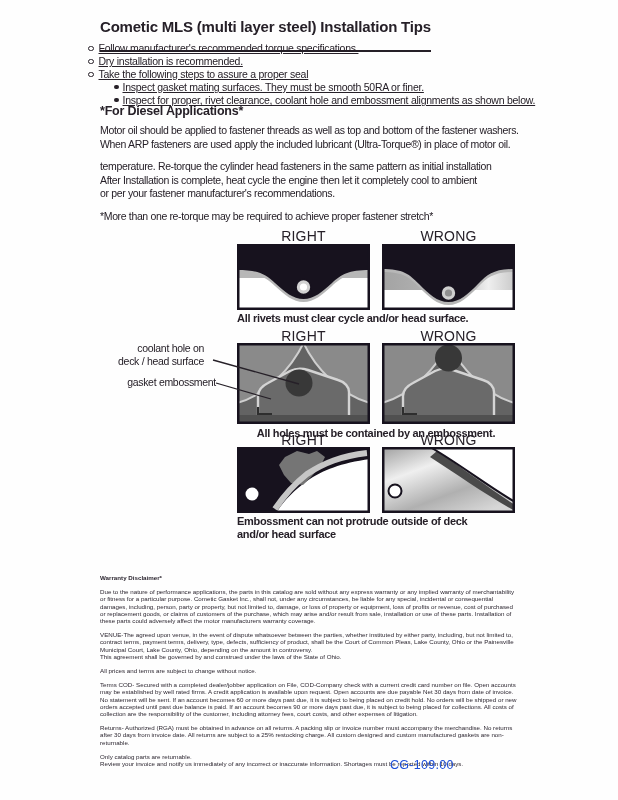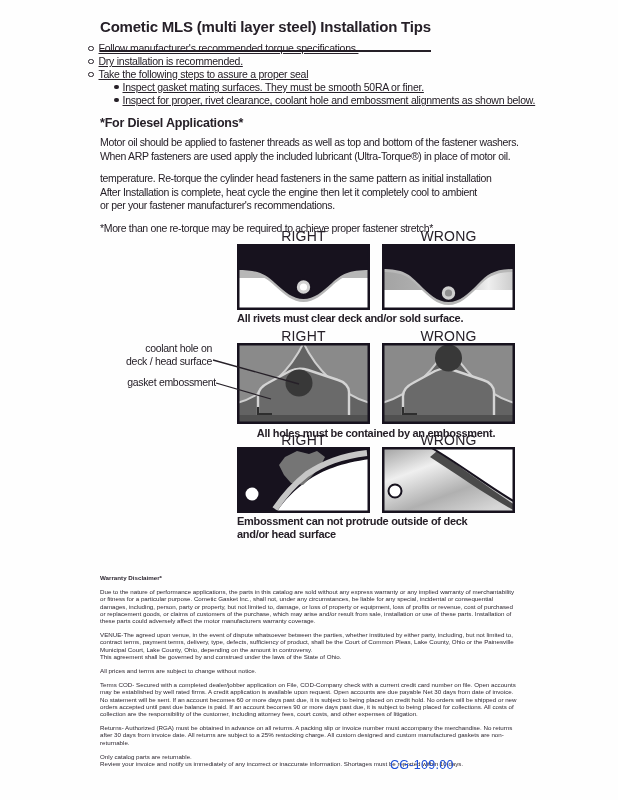--- a/index.html
+++ b/index.html
@@ -10,30 +10,30 @@
   .title{
     position:absolute;left:100px;top:18px;margin:0;
     font-size:15px;font-weight:bold;letter-spacing:-0.2px;
     border-bottom:2px solid #262028;padding-bottom:15px;
   }
   .tips{position:absolute;left:88px;top:42px;width:470px;font-size:10.5px;letter-spacing:-0.25px;}
   .trow{display:flex;align-items:flex-start;line-height:13px;text-decoration:underline;}
   .trow.sub{margin-left:26px;}
   .m-open{flex:none;width:3.5px;height:3.5px;border:1.2px solid #262028;border-radius:50%;margin:3.5px 5px 0 0;}
   .m-fill{flex:none;width:4.5px;height:4.5px;background:#262028;border-radius:50%;margin:3.5px 4px 0 0;}
-  .diesel{position:absolute;left:100px;top:116px;width:470px;}
+  .diesel{position:absolute;left:100px;top:104px;width:470px;}
   .diesel h2{margin:0 0 6px 0;font-size:12.5px;font-weight:bold;letter-spacing:-0.2px;}
   .para{margin:0 0 9px 0;}
   .pline{font-size:10.5px;line-height:13.5px;letter-spacing:-0.35px;white-space:nowrap;}
   .fig-label{position:absolute;width:133px;text-align:center;font-size:14px;letter-spacing:0.2px;}
   .panel{position:absolute;width:133px;}
   .panel svg{display:block;}
   .caption{position:absolute;font-size:11px;font-weight:bold;letter-spacing:-0.3px;line-height:12.5px;}
   .ann{position:absolute;font-size:10.5px;letter-spacing:-0.3px;line-height:12.5px;text-align:right;}
-  #ann1{left:96px;top:342px;width:116px;}
+  #ann1{left:88px;top:342px;width:116px;}
   #ann2{left:96px;top:376px;width:120px;}
   #leader-overlay{position:absolute;left:205px;top:348px;pointer-events:none;}
   #f1-lr{left:237px;top:228px;} #f1-lw{left:382px;top:228px;}
   #f1-pr{left:237px;top:244px;} #f1-pw{left:382px;top:244px;}
   #f1-cap{left:237px;top:312px;}
   #f2-lr{left:237px;top:328px;} #f2-lw{left:382px;top:328px;}
   #f2-pr{left:237px;top:343px;} #f2-pw{left:382px;top:343px;}
   #f2-cap{left:237px;top:427px;width:278px;text-align:center;}
   #f3-lr{left:237px;top:432px;} #f3-lw{left:382px;top:432px;}
   #f3-pr{left:237px;top:447px;} #f3-pw{left:382px;top:447px;}
@@ -119,21 +119,21 @@
       <rect width="133" height="66" fill="#ffffff"></rect>
       <rect x="0" y="23" width="133" height="23" fill="url(#g1w)"></rect>
       <path d="M0,0 H133 V28 C112,28 106,33 96,43 C86,53 78,61 66.5,61 C55,61 47,53 37,43 C27,33 21,28 0,28 Z" fill="#b7b7b7"></path>
       <path d="M0,0 H133 V25 C112,25 106,30 96,40 C86,50 78,58 66.5,58 C55,58 47,50 37,40 C27,30 21,25 0,25 Z" fill="#17121e"></path>
       <circle cx="66.5" cy="49" r="7.5" fill="#cfcfcf" stroke="#17121e" stroke-width="1.6"></circle>
       <circle cx="66.5" cy="49" r="3.6" fill="#8f8f8f"></circle>
       <rect x="1.25" y="1.25" width="130.5" height="63.5" fill="none" stroke="#17121e" stroke-width="2.5"></rect>
     </svg>
   </div>
 
-  <div class="caption" id="f1-cap">All rivets must clear deck and/or sold surface.</div>
+  <div class="caption" id="f1-cap">All rivets must clear cycle and/or head surface.</div>
 
   <div class="fig-label" id="f2-lr">RIGHT</div>
   <div class="fig-label" id="f2-lw">WRONG</div>
 
   <div class="ann" id="ann1">
     <div>coolant hole on</div>
     <div>deck / head surface</div>
   </div>
   <div class="ann" id="ann2">gasket embossment</div>
 

